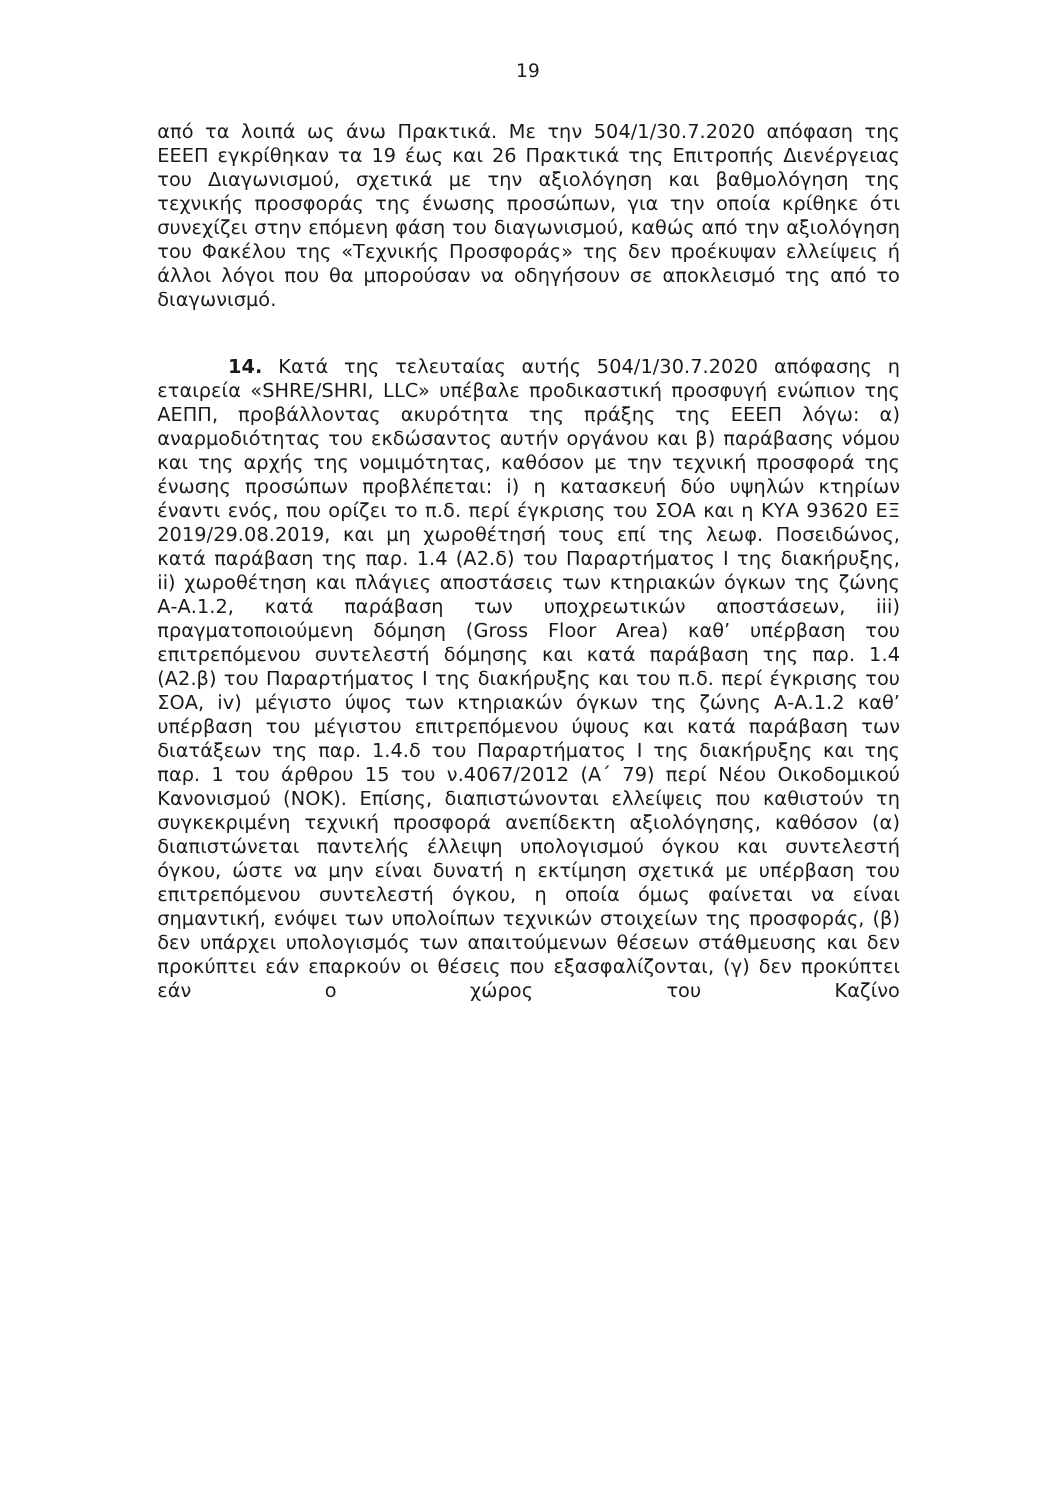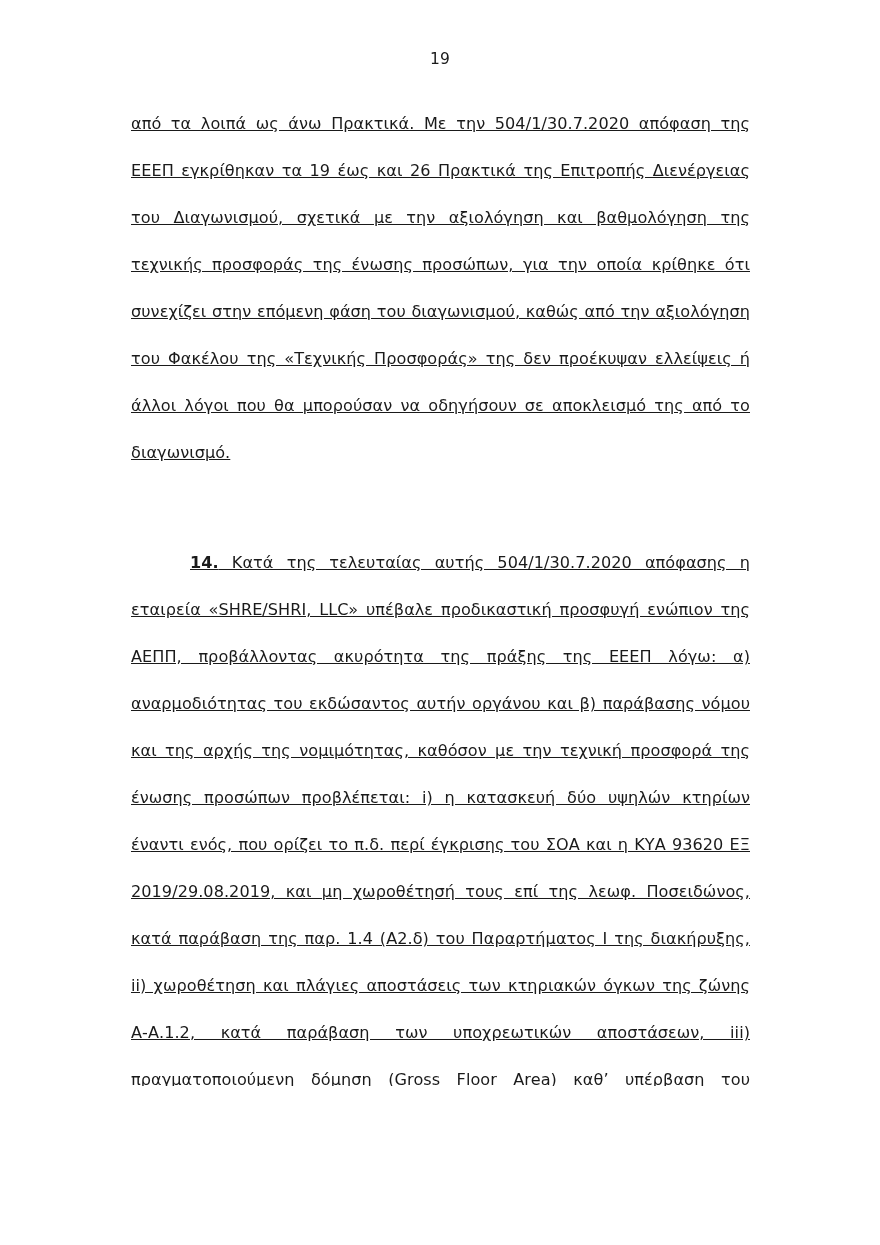--- a/index.html
+++ b/index.html
@@ -42,26 +42,25 @@
     top: 100px;
     left: 131px;
     width: 619px;
   }
 
   .para {
     margin: 0 0 0 0;
     text-align: justify;
     text-justify: inter-word;
     font-size: 16.1px;
-    line-height: 47px;
+    line-height: 20px;
     color: #1a1a1a;
     letter-spacing: 0.05px;
     word-spacing: 0.2px;
     hyphens: none;
-    text-decoration: underline;
   }
 
   .para + .para {
     margin-top: 16px;
   }
 
   .para.indented {
     text-indent: 42px;
   }
 

